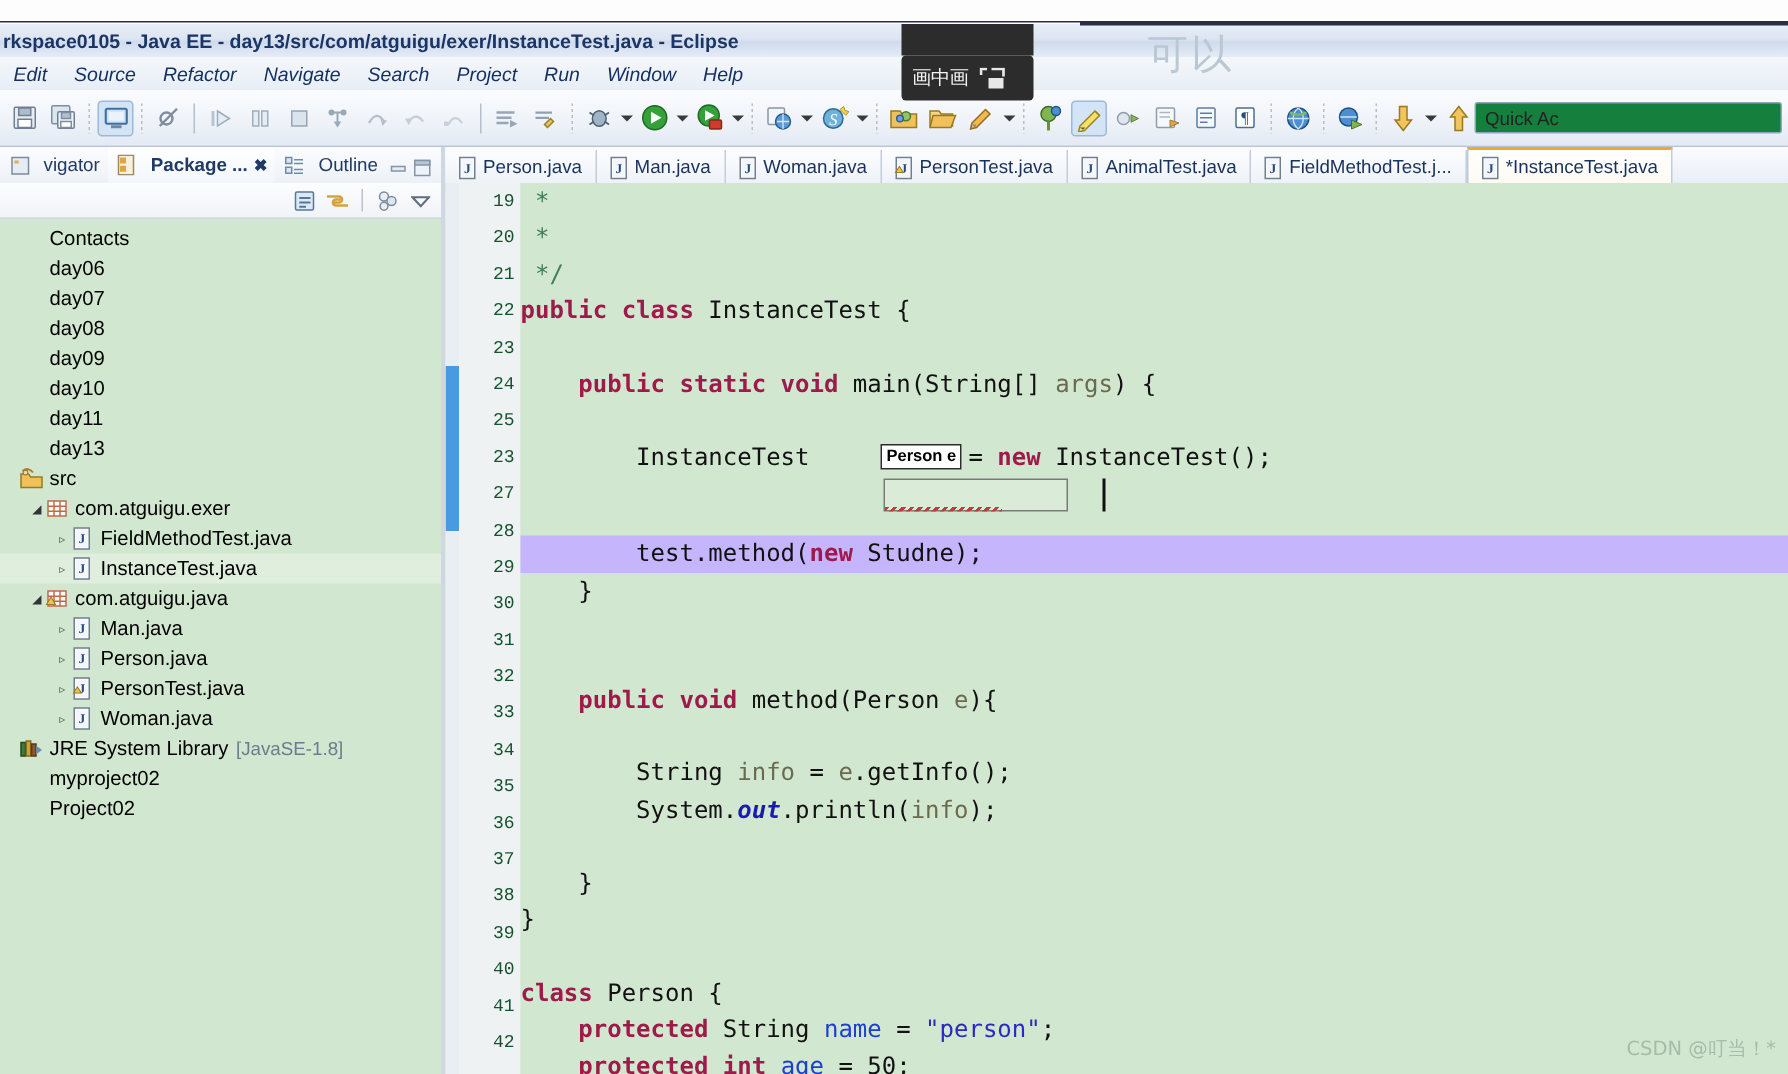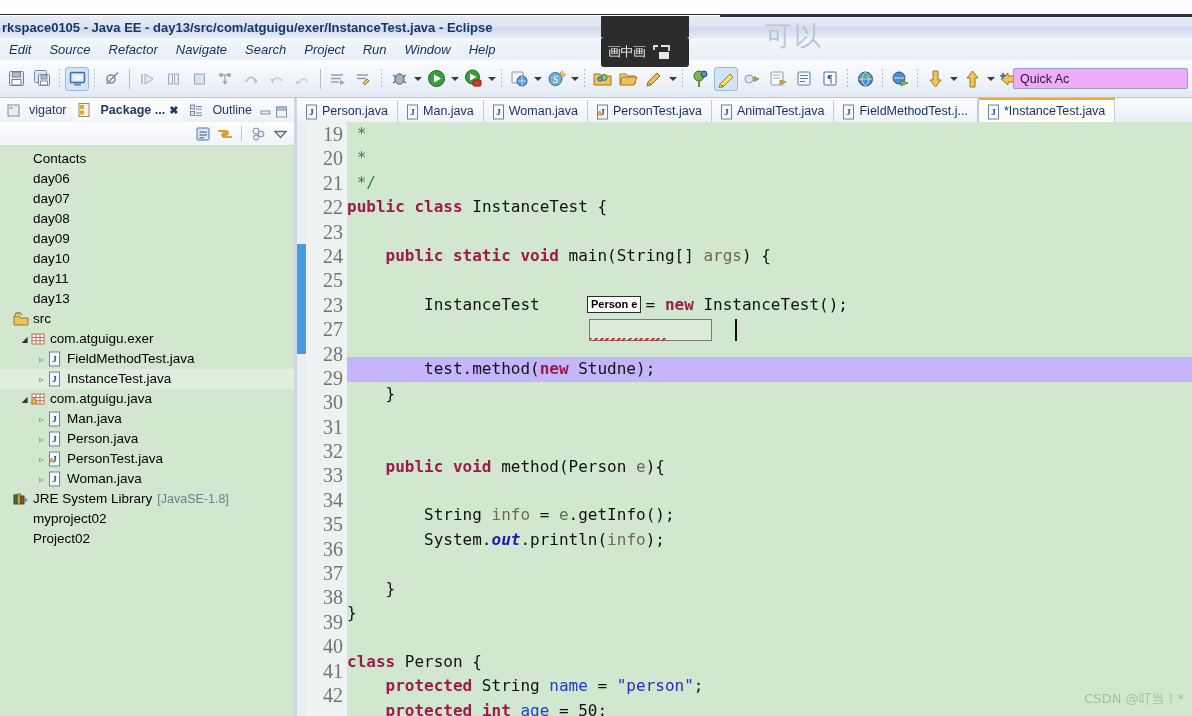--- a/index.html
+++ b/index.html
@@ -39,22 +39,22 @@
     display:flex; align-items:center; padding-left:3px;
   }
   .tb { width:24px; height:24px; margin:0 1px; display:flex; align-items:center; justify-content:center; border-radius:3px; position:relative; }
   .tb.pressed { background:#d4e4f7; border:1px solid #9cb8da; }
   .tbsep { width:1px; height:20px; margin:0 4px; background:repeating-linear-gradient(to bottom,#b5bfcc 0 2px,transparent 2px 4px); }
   .tbsep.solid { background:#b5bfcc; }
   .caret { width:11px; height:24px; display:flex; align-items:center; justify-content:center; }
   .caret i { border-left:4px solid transparent; border-right:4px solid transparent; border-top:4px solid #3a3a3a; display:block; }
 
   #quick-access {
-    position:absolute; right:4px; top:68px; height:21px; width:175px;
-    background:#f0abfc; border:1px solid #8fa4bd; border-radius:2px;
+    position:absolute; right:4px; top:68px; height:21px; width:205px;
+    background:#15803d; border:1px solid #8fa4bd; border-radius:2px;
     font-size:12.5px; color:#222; display:flex; align-items:center; padding-left:6px;
     overflow:hidden; white-space:nowrap;
   }
 
   
   #left-panel { position:absolute; left:0; top:98px; width:294px; height:618px; background:#d2e7d0; }
   #view-tabs {
     position:absolute; left:0; top:98px; width:294px; height:24px;
     background:linear-gradient(to bottom,#fbfcfe,#edf1f7);
     display:flex; align-items:flex-end; font-size:12.5px; color:#203a63;
@@ -100,22 +100,22 @@
     border-top:2px solid #f0a830; height:24px; font-weight:normal;
     border-left:1px solid #c2cddc;
   }
   .jicon { width:13px; height:15px; position:relative; flex:0 0 13px; }
 
   #code-wrap { position:absolute; left:297px; top:122px; width:895px; height:594px; background:#d2e7d0; overflow:hidden; }
   #chbar { position:absolute; left:0; top:0; width:9px; height:594px; background:#e9eef3; }
   #chbar .blue { position:absolute; left:0; width:9px; background:#4a9ae0; }
   #gutter {
     position:absolute; left:9px; top:0; width:41px; height:594px;
-    background:#eef2f3; color:#737373;
-    font-family:Liberation Serif, serif; font-size:20px; text-align:right;
+    background:#eef2f3; color:#14532d;
+    font-family:Liberation Mono, monospace; font-size:12px; text-align:right;
     padding-right:4px;
   }
   #gutter .ln { height:24.4px; line-height:24.4px; position:relative; }
   #foldcol { position:absolute; left:50px; top:0; width:12px; height:594px; background:#eef2f3; }
   .fold { position:absolute; left:2px; width:8px; height:8px; }
   .fold:after { content:""; position:absolute; left:0; top:3px; width:8px; height:1px; background:#8a96a3; }
 
   #code {
     position:absolute; left:50px; top:0; width:845px; height:594px;
     background:#d2e7d0;

